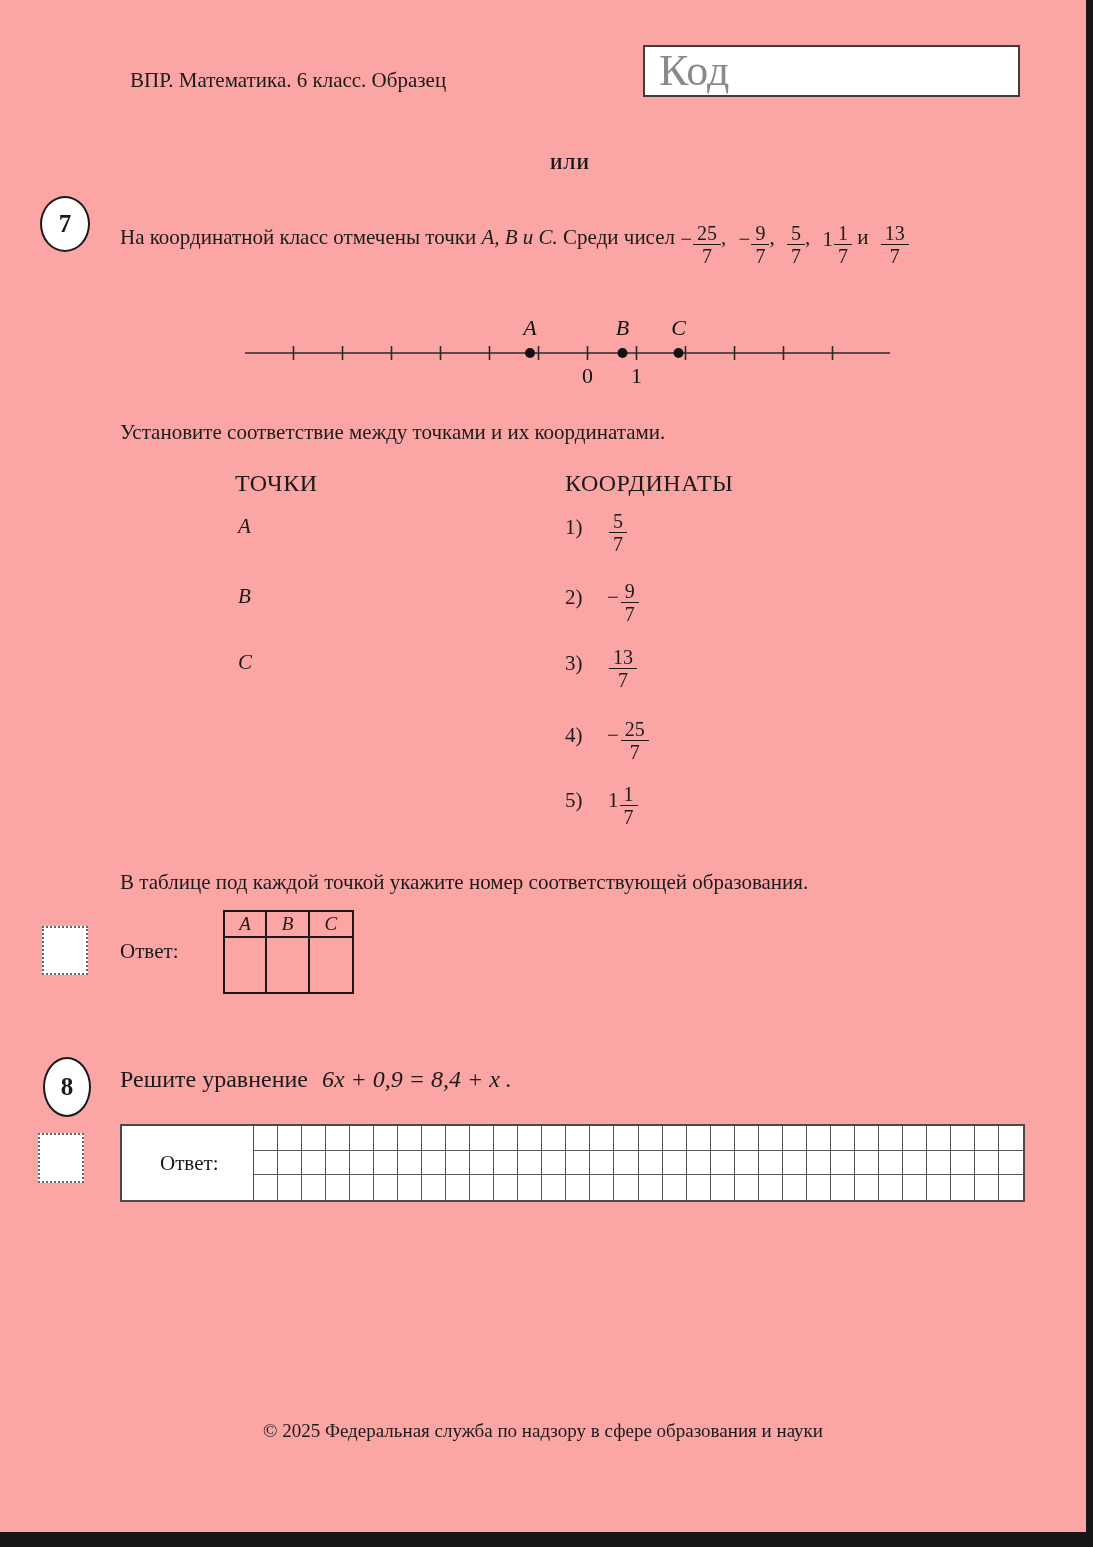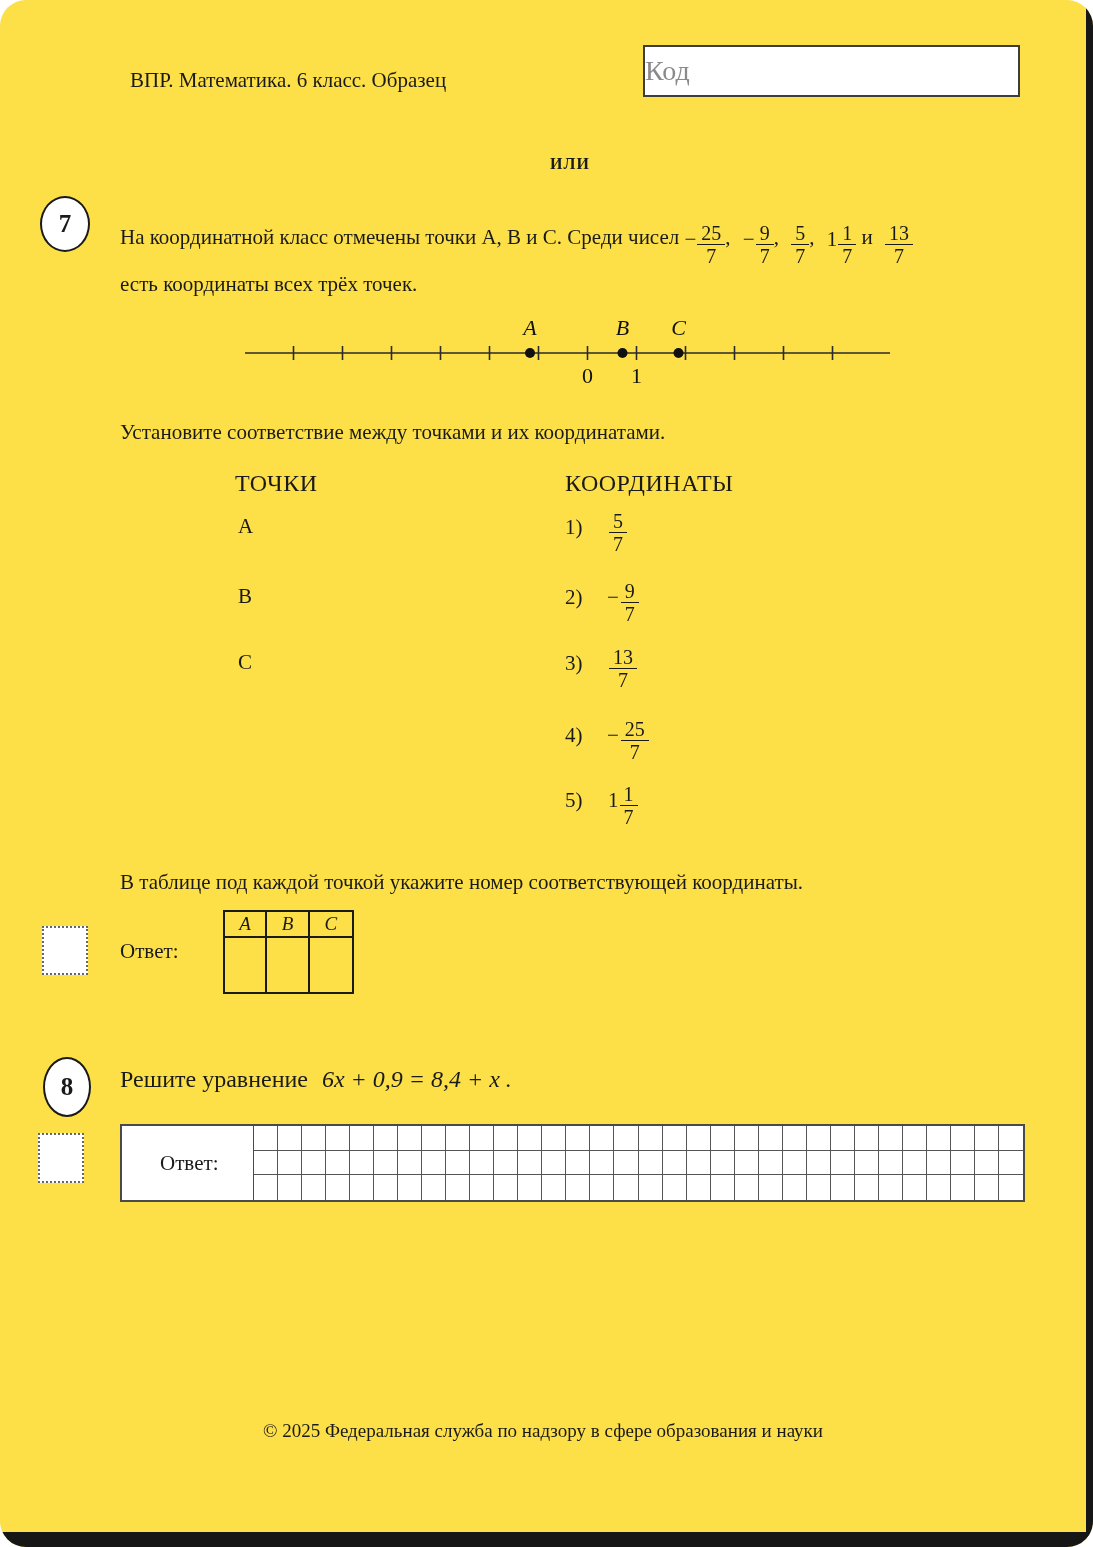--- a/index.html
+++ b/index.html
@@ -1,37 +1,37 @@
 <!DOCTYPE html>
 <html><head>
 <meta charset="utf-8">
 <style>
   html,body { margin:0; padding:0; background:#ffffff; }
   .page {
-    position:relative; width:1093px; height:1547px; background:#fde047;
-    font-family:"Liberation Serif","DejaVu Serif",serif; color:#1a1a1a; overflow:hidden;border-radius:26px;
+    position:relative; width:1093px; height:1547px; background:#fca5a5;
+    font-family:"Liberation Serif","DejaVu Serif",serif; color:#1a1a1a; overflow:hidden;
   }
   .abs { position:absolute; }
   .right-strip { position:absolute; top:0; right:0; width:7px; height:100%; background:#161616; }
   .bottom-bar  { position:absolute; left:0; bottom:0; width:100%; height:15px; background:#161616; }
 
   .header-title { left:130px; top:68px; font-size:21px; }
   .code-box { left:643px; top:45px; width:373px; height:48px; border:2px solid #3d3d3d; background:#fff; }
-  .code-text { font-size:28px; line-height:48px; color:#8a8a8a; }
+  .code-text { font-size:44px; line-height:48px; color:#8a8a8a; padding-left:14px; }
 
   .or-divider { left:120px; top:155px; width:900px; text-align:center; font-weight:bold; font-size:16px; letter-spacing:1px; }
 
   .qnum { border:2px solid #1a1a1a; border-radius:50%; display:flex; align-items:center; justify-content:center;
           font-weight:bold; font-size:25px; background:#fff; }
   .qnum7 { left:40px; top:196px; width:46px; height:52px; }
   .qnum8 { left:43px; top:1057px; width:44px; height:56px; }
 
   .q7-line1 { left:120px; top:200px; width:935px; height:74px; line-height:74px; font-size:21px; white-space:nowrap; }
   .q7-line2 { left:120px; top:272px; font-size:21px; }
-  .it { }
+  .it { font-style:italic; }
 
   .frac { display:inline-flex; flex-direction:column; align-items:center; vertical-align:middle;
           font-size:20px; line-height:1.12; text-align:center; }
   .frac .fnum { padding:0 4px; border-bottom:1.4px solid #1a1a1a;margin-top:11px; }
   .frac .fden { padding:0 4px; }
   .fsign { vertical-align:middle; margin-right:1px; }
   .fwhole { vertical-align:middle; margin-right:1px; }
   .fsep { margin-right:7px; }
 
   .match-instruction { left:120px; top:420px; font-size:21px; }
@@ -104,21 +104,20 @@
       </span><span class="fsep">,</span>
     <span class="fwhole">1</span><span class="frac">
         <span class="fnum">1</span>
         <span class="fden">7</span>
       </span> <span class="fsep">и</span>
     <span class="frac">
         <span class="fnum">13</span>
         <span class="fden">7</span>
       </span>
   </div>
-  <div class="abs q7-line2">есть координаты всех трёх точек.</div>
 
   <svg class="abs" style="left:240px; top:315px;" width="660" height="80" viewBox="0 0 660 80">
     <line x1="5" y1="38" x2="650" y2="38" stroke="#2a2a2a" stroke-width="1.6"></line>
     <g stroke="#2a2a2a" stroke-width="1.6">
       <line x1="53.5" y1="31" x2="53.5" y2="45"></line>
         <line x1="102.5" y1="31" x2="102.5" y2="45"></line>
       <line x1="151.5" y1="31" x2="151.5" y2="45"></line>
         <line x1="200.5" y1="31" x2="200.5" y2="45"></line>
       <line x1="249.5" y1="31" x2="249.5" y2="45"></line>
         <line x1="298.5" y1="31" x2="298.5" y2="45"></line>
@@ -197,21 +196,21 @@
     <span class="opt-frac-wrap">
       <span class="fsign"></span>
         <span class="fwhole">1</span>
         <span class="frac">
           <span class="fnum">1</span>
           <span class="fden">7</span>
         </span>
     </span>
   </div>
 
-  <div class="abs table-instruction">В таблице под каждой точкой укажите номер соответствующей координаты.</div>
+  <div class="abs table-instruction">В таблице под каждой точкой укажите номер соответствующей образования.</div>
 
   <div class="abs dotted-box dotted-7"></div>
   <div class="abs answer-label-7">Ответ:</div>
 
   <div class="abs q7-table">
     <div class="q7-th">A</div>
     <div class="q7-th">B</div>
     <div class="q7-th">C</div>
     <div class="q7-td"></div>
     <div class="q7-td"></div>

